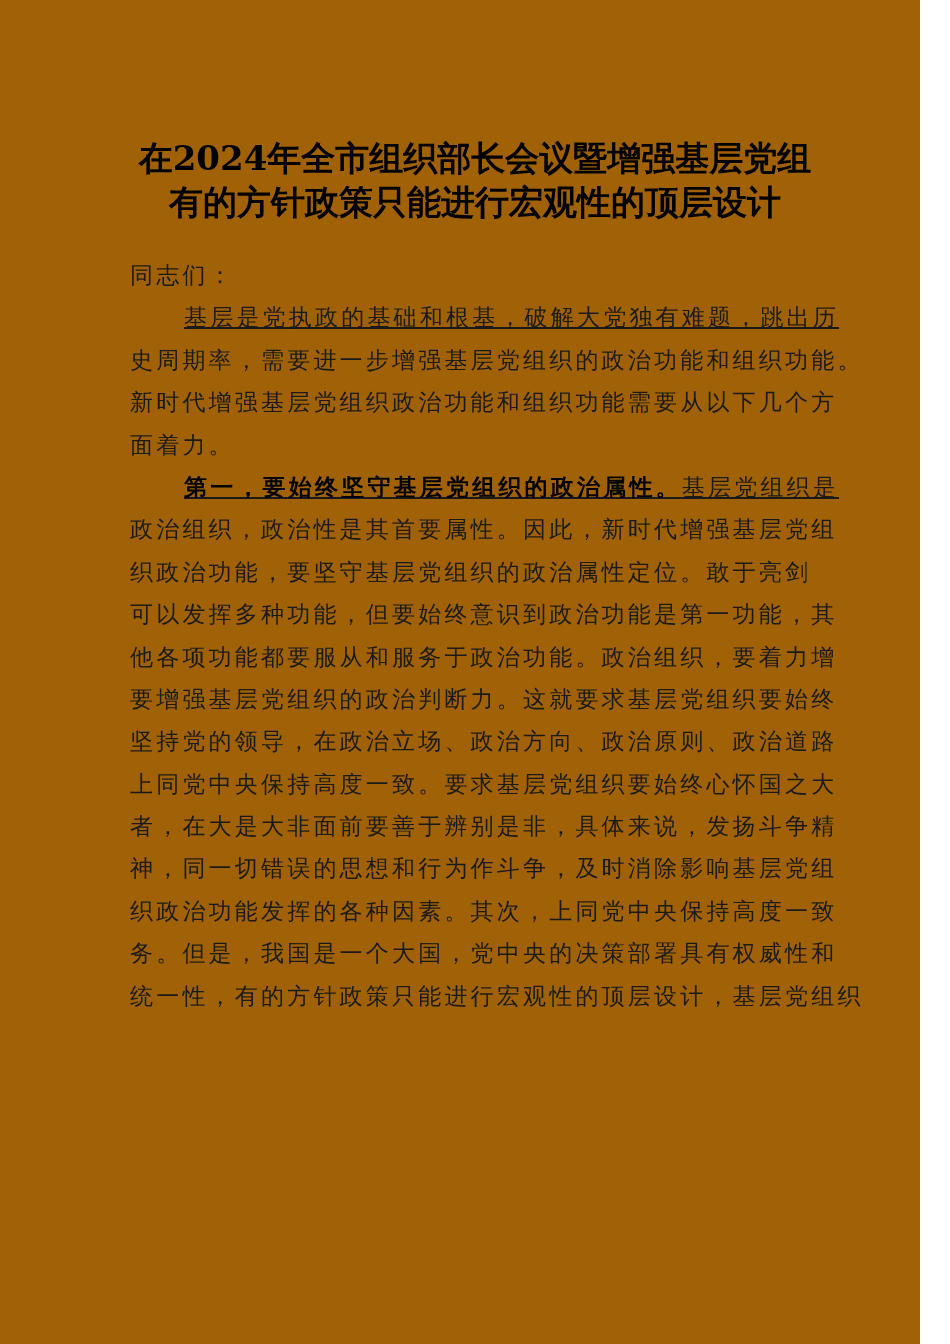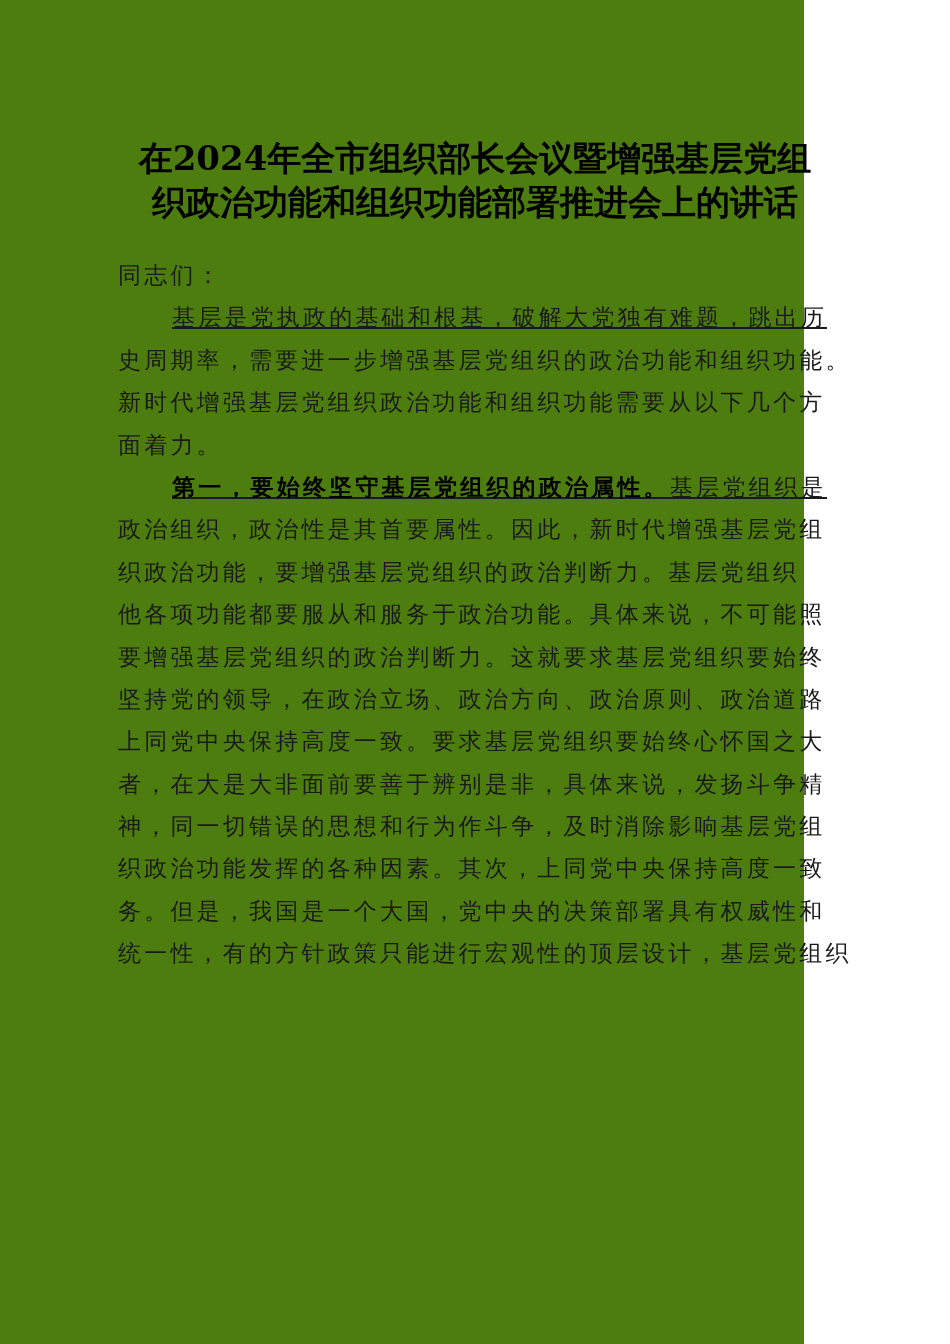--- a/index.html
+++ b/index.html
@@ -11,44 +11,44 @@
       width: 950px;
       height: 1344px;
       position: relative;
       overflow: hidden;
       font-family: "DejaVu Serif", "Liberation Serif", serif;
       color: #111111;
     }
     .page {
       position: absolute;
       left: 0; top: 0;
-      width: 804px;
+      width: 920px;
       height: 1344px;
-      background: #4d7c0f;
+      background: #a16207;
     }
     .title {
       position: absolute;
       left: 100px;
       width: 750px;
       top: 136px;
       text-align: center;
       font-family: "DejaVu Serif", "Liberation Serif", serif;
       font-weight: bold;
       font-size: 34px;
       line-height: 44px;
       color: #000000;
       letter-spacing: 0px;
     }
     .title .tline {
       display: block;
       white-space: nowrap;
     }
     .body-text {
       position: absolute;
-      left: 118px;
+      left: 130px;
       top: 254px;
       width: 720px;
       font-family: "DejaVu Sans", "Liberation Sans", sans-serif;
       font-size: 23px;
       line-height: 42.4px;
       color: #1a1a1a;
     }
     .line {
       display: block;
       white-space: nowrap;
@@ -64,35 +64,36 @@
       color: #000;
     }
   </style>
 </head>
 <body>
 
 <div class="page">
 
   <div class="title">
     <span class="tline">在2024年全市组织部长会议暨增强基层党组</span>
-    <span class="tline">织政治功能和组织功能部署推进会上的讲话</span>
+    <span class="tline">有的方针政策只能进行宏观性的顶层设计</span>
   </div>
 
   <div class="body-text">
     <span class="line">同志们：</span>
 
     <span class="line indent">基层是党执政的基础和根基，破解大党独有难题，跳出历</span>
     <span class="line">史周期率，需要进一步增强基层党组织的政治功能和组织功能。</span>
     <span class="line">新时代增强基层党组织政治功能和组织功能需要从以下几个方</span>
     <span class="line">面着力。</span>
 
     <span class="line indent"><span class="bold-lead">第一，要始终坚守基层党组织的政治属性。</span><span>基层党组织是</span></span>
     <span class="line">政治组织，政治性是其首要属性。因此，新时代增强基层党组</span>
-    <span class="line">织政治功能，要增强基层党组织的政治判断力。基层党组织</span>
-    <span class="line">他各项功能都要服从和服务于政治功能。具体来说，不可能照</span>
+    <span class="line">织政治功能，要坚守基层党组织的政治属性定位。敢于亮剑</span>
+    <span class="line">可以发挥多种功能，但要始终意识到政治功能是第一功能，其</span>
+    <span class="line">他各项功能都要服从和服务于政治功能。政治组织，要着力增</span>
     <span class="line">要增强基层党组织的政治判断力。这就要求基层党组织要始终</span>
     <span class="line">坚持党的领导，在政治立场、政治方向、政治原则、政治道路</span>
     <span class="line">上同党中央保持高度一致。要求基层党组织要始终心怀国之大</span>
     <span class="line">者，在大是大非面前要善于辨别是非，具体来说，发扬斗争精</span>
     <span class="line">神，同一切错误的思想和行为作斗争，及时消除影响基层党组</span>
     <span class="line">织政治功能发挥的各种因素。其次，上同党中央保持高度一致</span>
     <span class="line">务。但是，我国是一个大国，党中央的决策部署具有权威性和</span>
     <span class="line">统一性，有的方针政策只能进行宏观性的顶层设计，基层党组织</span>
   </div>
 

